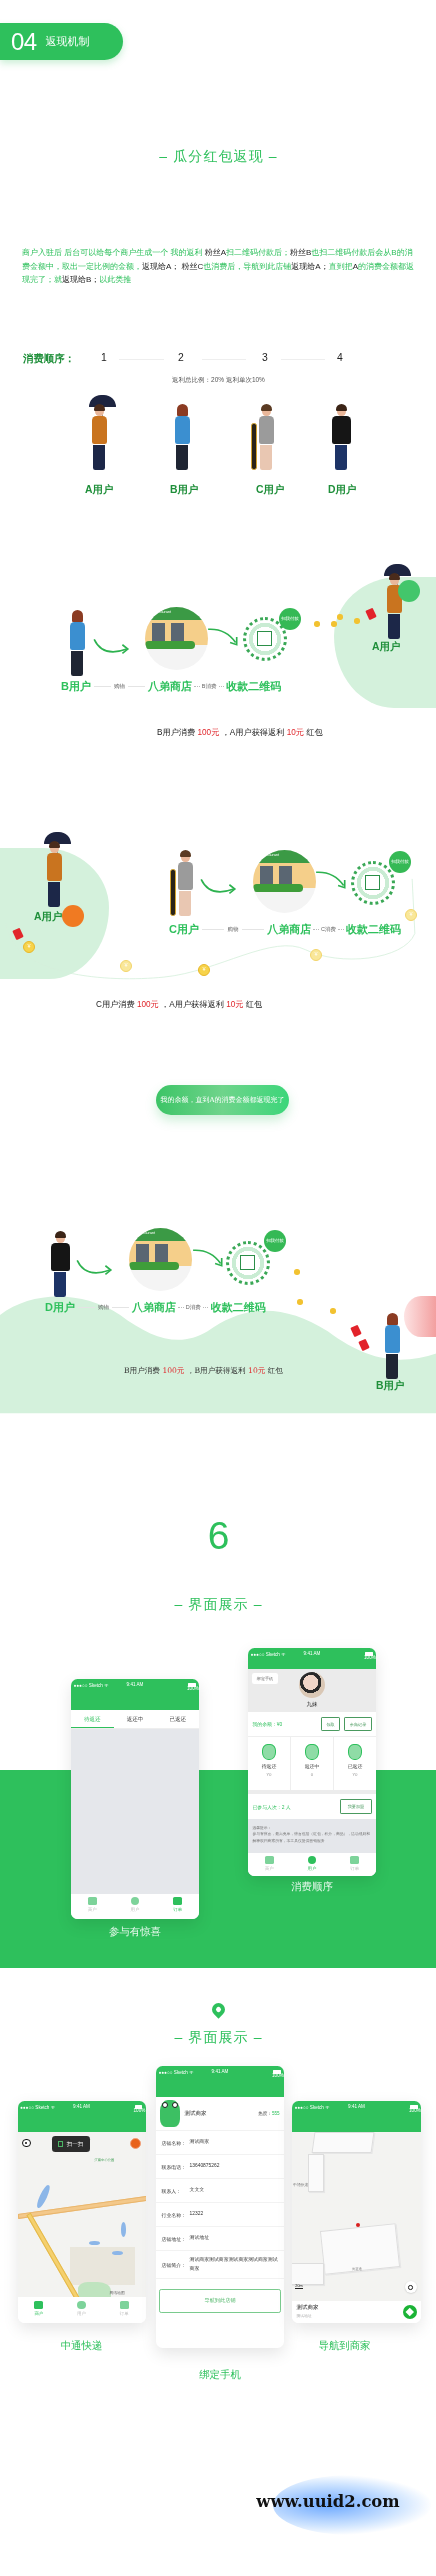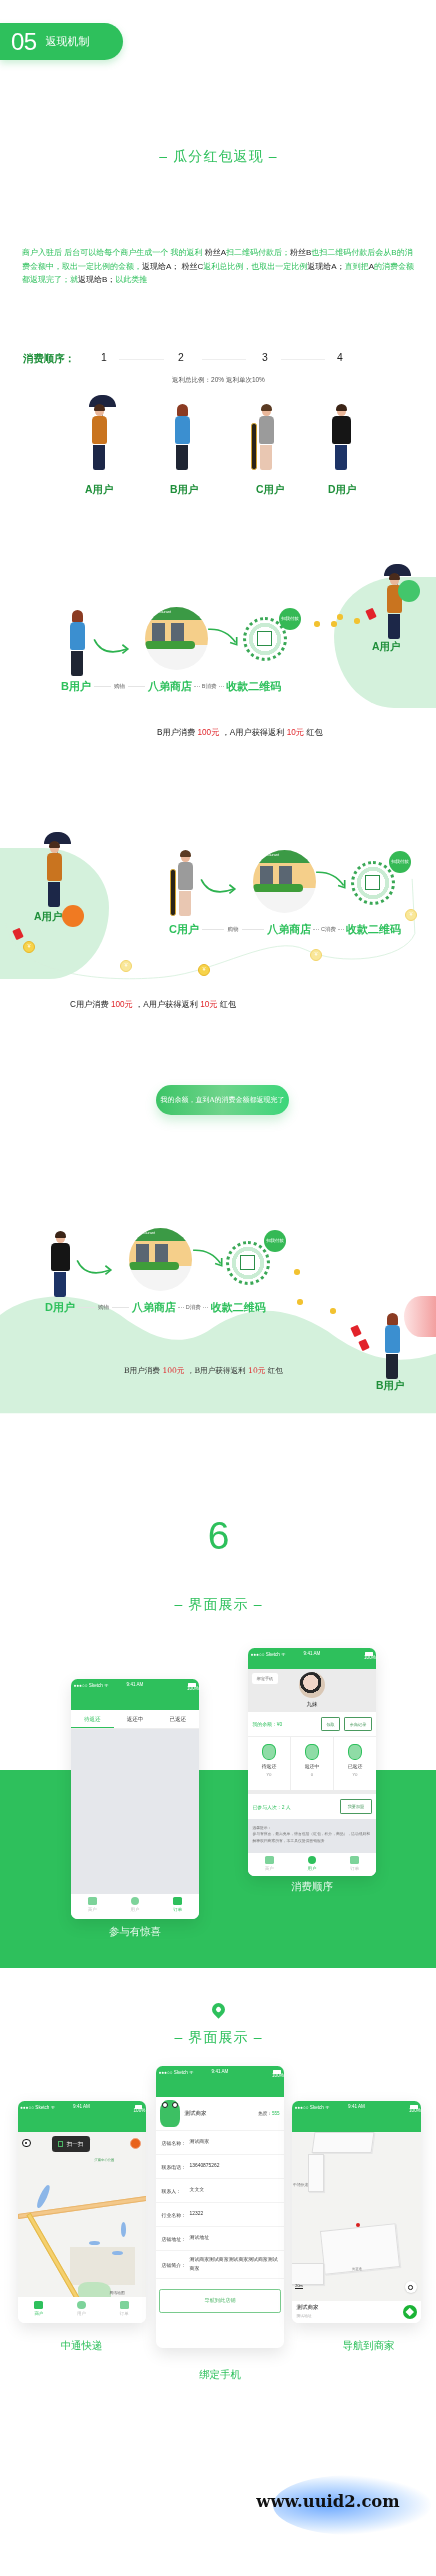--- a/index.html
+++ b/index.html
@@ -150,28 +150,28 @@
   .pin-big { position: absolute; left: 212px; top: 2003px; width: 13px; height: 13px; background: #2ec05c; border-radius: 50% 50% 50% 0; transform: rotate(-45deg); }
   .pin-big::after { content: ""; position: absolute; left: 3.8px; top: 3.8px; width: 5.5px; height: 5.5px; border-radius: 50%; background: #fff; }
 
   .watermark { left: 235px; top: 2485px; width: 186px; height: 33px; font-family: "DejaVu Serif", serif; font-weight: bold; font-size: 16.4px; color: #111; display: flex; align-items: center; justify-content: center; }
   .wm-glow { left: 273px; top: 2475px; width: 158px; height: 60px; border-radius: 50%; background: radial-gradient(ellipse at 35% 50%, rgba(60,140,255,0.75), rgba(120,180,255,0.35) 50%, rgba(255,255,255,0) 72%); }
 </style>
 </head>
 <body>
 
 <div class="abs pill-header">
-  <span class="num">05</span>
+  <span class="num">04</span>
   <span class="ttl">返现机制</span>
 </div>
 
 <div class="abs section-title" style="top:148px">– 瓜分红包返现 –</div>
 
 <div class="abs intro">
-  <span>商户入驻后  后台可以给每个商户生成一个 我的返利  </span><span class="k">粉丝A</span><span>扫二维码付款后；</span><span class="k">粉丝B</span><span>也扫二维码付款后会从B的消费金额中，取出一定比例的金额，</span><span class="k">返现给A；</span><span class="k"> 粉丝C</span><span>返利总比例，也取出一定比例</span><span class="k">返现给A；</span><span>直到把</span><span class="k">A</span><span>的消费金额都返现完了；就</span><span class="k">返现给B；</span><span>以此类推</span>
+  <span>商户入驻后  后台可以给每个商户生成一个 我的返利  </span><span class="k">粉丝A</span><span>扫二维码付款后；</span><span class="k">粉丝B</span><span>也扫二维码付款后会从B的消费金额中，取出一定比例的金额，</span><span class="k">返现给A；</span><span class="k"> 粉丝C</span><span>也消费后，导航到此店铺</span><span class="k">返现给A；</span><span>直到把</span><span class="k">A</span><span>的消费金额都返现完了；就</span><span class="k">返现给B；</span><span>以此类推</span>
 </div>
 
 <div class="abs order-label">消费顺序：</div>
 <div class="abs order-num" style="left:101px">1</div>
 <div class="abs order-line" style="left:119px;width:45px"></div>
 <div class="abs order-num" style="left:178px">2</div>
 <div class="abs order-line" style="left:202px;width:44px"></div>
 <div class="abs order-num" style="left:262px">3</div>
 <div class="abs order-line" style="left:281px;width:44px"></div>
 <div class="abs order-num" style="left:337px">4</div>
@@ -321,21 +321,21 @@
   <span class="big">C用户</span>
   <span class="line" style="width:22px"></span>
   <span class="small">购物</span>
   <span class="line" style="width:22px"></span>
   <span class="big">八弟商店</span>
   <span class="dash" style="width:5.5px"></span>
   <span class="small">C消费</span>
   <span class="dash" style="width:5.5px"></span>
   <span class="big">收款二维码</span>
 </div>
-<div class="abs caption" style="left:70px;top:999px">
+<div class="abs caption" style="left:96px;top:999px">
   <span>C用户消费 </span><span class="red">100元</span><span> ，A用户获得返利 </span><span class="red">10元</span><span> 红包</span>
 </div>
 
 <div class="abs cta-pill">我的余额，直到A的消费金额都返现完了</div>
 
 <svg class="abs" style="left:0;top:1293px" width="437" height="123" viewBox="0 0 800 225">
   <path d="M0 40 C60 -5 150 -5 220 40 C280 85 330 100 380 70 C450 20 520 20 600 70 C680 130 740 130 800 110 L800 220 L0 220 Z" fill="#d4f1dc"></path>
 </svg>
 <div class="person" style="left:44px;top:1228px">
   <div class="head"></div>
@@ -556,17 +556,17 @@
     <div class="abs" style="left:60px;top:135px;font-size:3.3px;color:#888">尚慧通</div>
     <div class="abs" style="left:3.3px;top:152px;font-size:3.8px;color:#222;border-bottom:0.5px solid #222">20m</div>
     <div class="locate-btn" style="bottom:7.6px"></div>
   </div>
   <div class="shop-card">
     <div class="n">测试商家</div>
     <div class="a">测试地址</div>
     <div class="go-btn"></div>
   </div>
 </div>
-<div class="abs phone-label" style="left:304px;width:129px;top:2339px">导航到商家</div>
+<div class="abs phone-label" style="left:280px;width:129px;top:2339px">导航到商家</div>
 
 <div class="abs wm-glow"></div>
 <div class="abs watermark">www.uuid2.com</div>
 
 
 </body></html>

